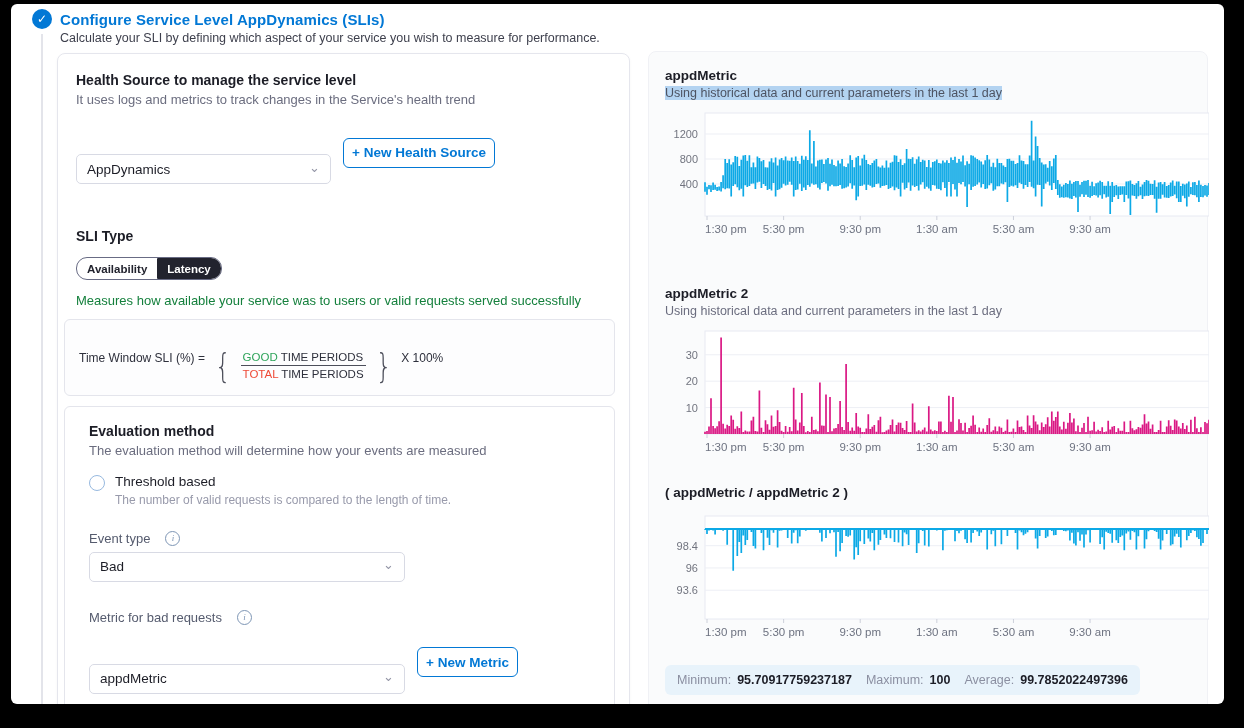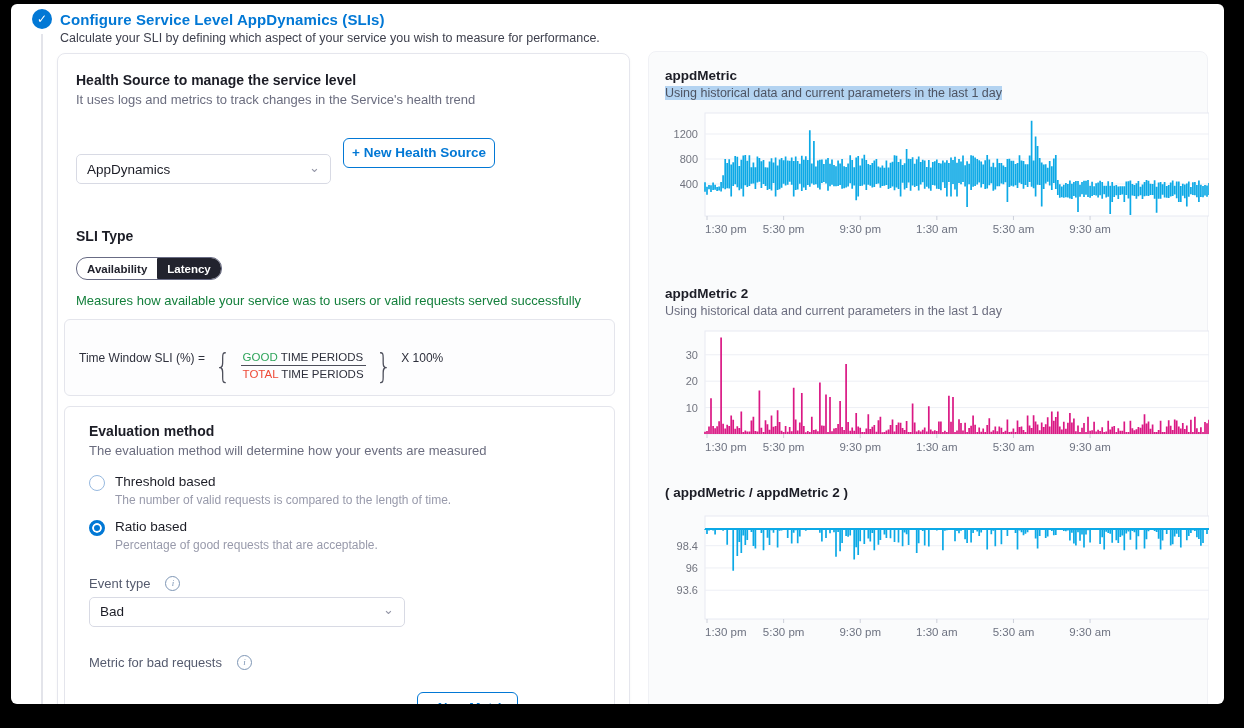--- a/index.html
+++ b/index.html
@@ -122,27 +122,20 @@
         <p class="desc">The evaluation method will determine how your events are measured</p>
 
         <div class="radio-row">
           <span class="radio off"></span>
           <div>
             <div class="radio-label">Threshold based</div>
             <div class="radio-desc">The number of valid requests is compared to the length of time.</div>
           </div>
         </div>
 
-        <div class="radio-row" style="margin-top:12px">
-          <span class="radio on"></span>
-          <div>
-            <div class="radio-label">Ratio based</div>
-            <div class="radio-desc">Percentage of good requests that are acceptable.</div>
-          </div>
-        </div>
 
         <div class="label gap24">
           <span>Event type</span>
           <span class="info-icon">i</span>
         </div>
         <div class="select gap6" style="width:316px">
           <span>Bad</span>
           <span class="chev">⌄</span>
         </div>
 
@@ -230,18 +223,26 @@
             <line x1="271.84000000000003" y1="109" x2="271.84000000000003" y2="113" stroke="#cdd0da" stroke-width="1"></line>
             <text x="271.84000000000003" y="126" text-anchor="middle" font-size="11.5" fill="#6d7280">1:30 am</text>
             <line x1="348.448" y1="109" x2="348.448" y2="113" stroke="#cdd0da" stroke-width="1"></line>
             <text x="348.448" y="126" text-anchor="middle" font-size="11.5" fill="#6d7280">5:30 am</text>
             <line x1="425.056" y1="109" x2="425.056" y2="113" stroke="#cdd0da" stroke-width="1"></line>
             <text x="425.056" y="126" text-anchor="middle" font-size="11.5" fill="#6d7280">9:30 am</text>
             <path d="M40 19.0H544" stroke="#0ca9e6" stroke-width="2.2" fill="none"></path>
             <path d="M40.0 19.0V19.8M42.0 19.0V24.1M44.0 19.0V20.6M46.0 19.0V19.1M48.1 19.0V20.6M50.1 19.0V24.6M52.1 19.0V19.2M54.1 19.0V19.0M56.1 19.0V19.7M58.1 19.0V20.8M60.2 19.0V19.4M62.2 19.0V34.8M64.2 19.0V19.7M66.2 19.0V19.4M68.2 19.0V60.7M70.2 19.0V19.0M72.3 19.0V45.9M74.3 19.0V31.9M76.3 19.0V43.1M78.3 19.0V25.4M80.3 19.0V35.1M82.3 19.0V30.1M84.4 19.0V19.2M86.4 19.0V22.1M88.4 19.0V35.9M90.4 19.0V38.5M92.4 19.0V19.4M94.4 19.0V19.0M96.4 19.0V23.0M98.5 19.0V40.3M100.5 19.0V19.4M102.5 19.0V27.8M104.5 19.0V34.9M106.5 19.0V20.3M108.5 19.0V22.7M110.6 19.0V19.3M112.6 19.0V37.5M114.6 19.0V20.8M116.6 19.0V20.5M118.6 19.0V19.2M120.6 19.0V19.1M122.7 19.0V27.9M124.7 19.0V19.7M126.7 19.0V33.6M128.7 19.0V22.8M130.7 19.0V20.2M132.7 19.0V33.3M134.8 19.0V26.6M136.8 19.0V19.0M138.8 19.0V19.1M140.8 19.0V20.8M142.8 19.0V19.0M144.8 19.0V19.2M146.8 19.0V19.0M148.9 19.0V19.4M150.9 19.0V19.8M152.9 19.0V19.5M154.9 19.0V22.8M156.9 19.0V31.6M158.9 19.0V19.8M161.0 19.0V27.9M163.0 19.0V19.1M165.0 19.0V23.3M167.0 19.0V19.0M169.0 19.0V22.3M171.0 19.0V46.8M173.1 19.0V21.9M175.1 19.0V41.3M177.1 19.0V33.0M179.1 19.0V19.0M181.1 19.0V26.1M183.1 19.0V26.7M185.2 19.0V25.6M187.2 19.0V19.0M189.2 19.0V49.6M191.2 19.0V37.3M193.2 19.0V45.0M195.2 19.0V31.3M197.2 19.0V19.8M199.3 19.0V34.0M201.3 19.0V19.7M203.3 19.0V28.5M205.3 19.0V31.4M207.3 19.0V22.9M209.3 19.0V40.3M211.4 19.0V19.6M213.4 19.0V34.8M215.4 19.0V30.1M217.4 19.0V19.0M219.4 19.0V24.5M221.4 19.0V27.9M223.5 19.0V19.3M225.5 19.0V28.3M227.5 19.0V19.7M229.5 19.0V32.0M231.5 19.0V19.7M233.5 19.0V32.4M235.6 19.0V19.0M237.6 19.0V36.3M239.6 19.0V22.6M241.6 19.0V24.3M243.6 19.0V35.1M245.6 19.0V19.0M247.6 19.0V19.4M249.7 19.0V19.0M251.7 19.0V43.1M253.7 19.0V33.3M255.7 19.0V19.1M257.7 19.0V21.0M259.7 19.0V35.5M261.8 19.0V19.0M263.8 19.0V36.5M265.8 19.0V19.6M267.8 19.0V19.0M269.8 19.0V19.3M271.8 19.0V20.5M273.9 19.0V19.7M275.9 19.0V19.3M277.9 19.0V40.3M279.9 19.0V20.7M281.9 19.0V20.2M283.9 19.0V19.8M286.0 19.0V19.0M288.0 19.0V19.4M290.0 19.0V31.2M292.0 19.0V21.1M294.0 19.0V23.2M296.0 19.0V20.7M298.0 19.0V19.1M300.1 19.0V29.2M302.1 19.0V33.0M304.1 19.0V19.6M306.1 19.0V32.5M308.1 19.0V23.1M310.1 19.0V19.1M312.2 19.0V21.6M314.2 19.0V25.9M316.2 19.0V22.5M318.2 19.0V19.5M320.2 19.0V19.1M322.2 19.0V39.4M324.3 19.0V19.3M326.3 19.0V24.2M328.3 19.0V20.8M330.3 19.0V36.3M332.3 19.0V19.1M334.3 19.0V19.2M336.4 19.0V34.3M338.4 19.0V19.3M340.4 19.0V19.4M342.4 19.0V26.1M344.4 19.0V19.6M346.4 19.0V19.7M348.4 19.0V19.9M350.5 19.0V23.0M352.5 19.0V39.4M354.5 19.0V20.4M356.5 19.0V22.3M358.5 19.0V25.2M360.5 19.0V23.7M362.6 19.0V22.3M364.6 19.0V19.1M366.6 19.0V19.2M368.6 19.0V19.1M370.6 19.0V28.4M372.6 19.0V38.5M374.7 19.0V26.1M376.7 19.0V19.0M378.7 19.0V19.4M380.7 19.0V28.1M382.7 19.0V26.4M384.7 19.0V19.1M386.8 19.0V20.9M388.8 19.0V25.3M390.8 19.0V24.9M392.8 19.0V19.2M394.8 19.0V19.4M396.8 19.0V19.1M398.8 19.0V21.0M400.9 19.0V21.3M402.9 19.0V20.4M404.9 19.0V30.6M406.9 19.0V22.8M408.9 19.0V33.5M410.9 19.0V35.5M413.0 19.0V22.2M415.0 19.0V30.7M417.0 19.0V24.5M419.0 19.0V37.5M421.0 19.0V24.4M423.0 19.0V20.3M425.1 19.0V32.6M427.1 19.0V19.1M429.1 19.0V19.6M431.1 19.0V19.7M433.1 19.0V19.4M435.1 19.0V34.1M437.2 19.0V27.2M439.2 19.0V39.4M441.2 19.0V21.7M443.2 19.0V22.9M445.2 19.0V23.8M447.2 19.0V32.8M449.2 19.0V19.0M451.3 19.0V30.2M453.3 19.0V33.1M455.3 19.0V26.9M457.3 19.0V25.5M459.3 19.0V40.3M461.3 19.0V23.6M463.4 19.0V21.5M465.4 19.0V29.8M467.4 19.0V20.9M469.4 19.0V22.3M471.4 19.0V39.4M473.4 19.0V26.2M475.5 19.0V20.0M477.5 19.0V19.0M479.5 19.0V38.5M481.5 19.0V29.3M483.5 19.0V21.2M485.5 19.0V20.0M487.6 19.0V19.2M489.6 19.0V20.9M491.6 19.0V21.9M493.6 19.0V28.7M495.6 19.0V39.4M497.6 19.0V30.5M499.6 19.0V19.1M501.7 19.0V24.0M503.7 19.0V19.0M505.7 19.0V35.4M507.7 19.0V34.3M509.7 19.0V26.5M511.7 19.0V23.7M513.8 19.0V27.1M515.8 19.0V37.5M517.8 19.0V19.7M519.8 19.0V19.2M521.8 19.0V30.3M523.8 19.0V25.9M525.9 19.0V22.9M527.9 19.0V20.2M529.9 19.0V21.1M531.9 19.0V27.3M533.9 19.0V29.0M535.9 19.0V35.7M538.0 19.0V33.1M540.0 19.0V19.5M542.0 19.0V24.0M544.0 19.0V19.0" stroke="#0ca9e6" stroke-width="1.7" fill="none"></path>
           </svg></div>
 
+      <div class="stats-bar">
+        <span class="sl">Minimum:</span>
+        <span class="sv">95.70917759237187</span>
+        <span class="sl">Maximum:</span>
+        <span class="sv">100</span>
+        <span class="sl">Average:</span>
+        <span class="sv">99.7852022497396</span>
+      </div>
 
       
     </section>
 
   </div>
 </div>
 
 </body></html>

